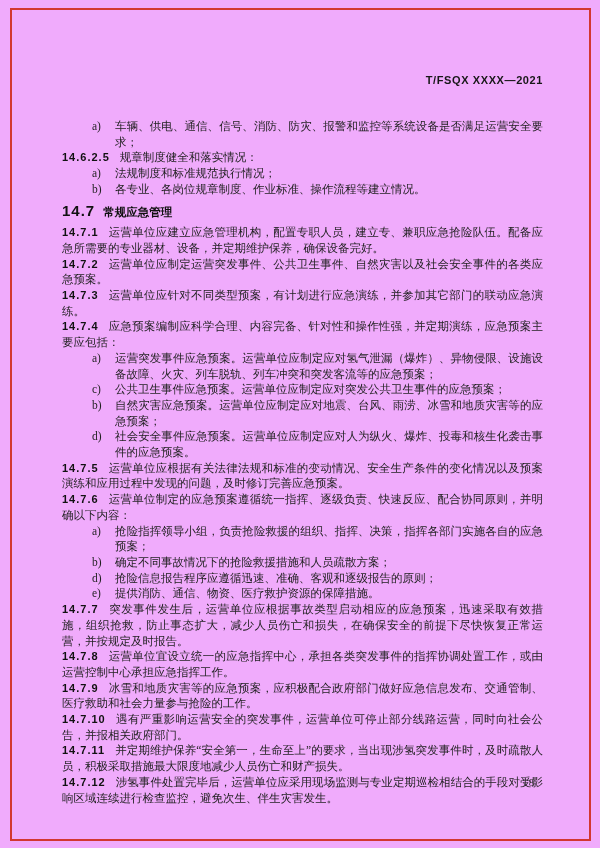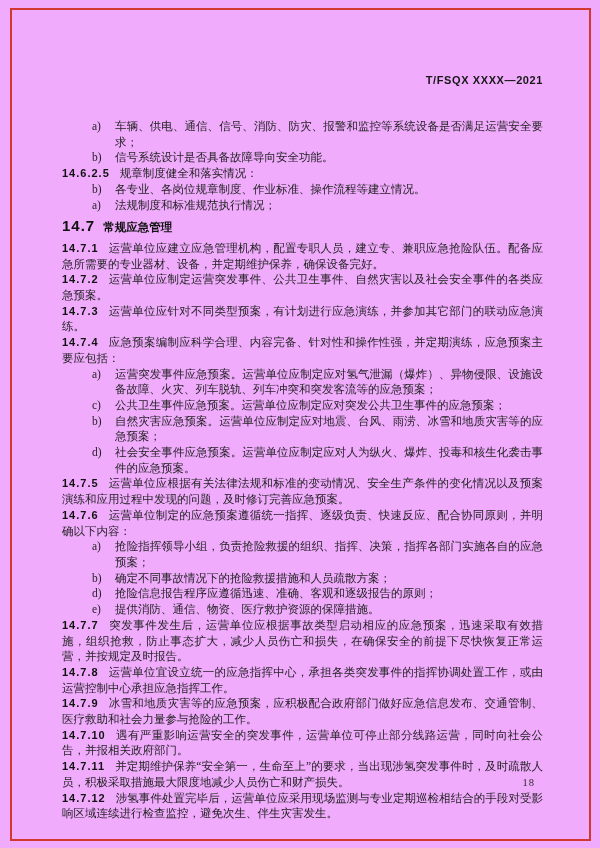--- a/index.html
+++ b/index.html
@@ -70,24 +70,23 @@
 <body>
 
 <div class="page">
   <div class="frame"></div>
 
   <div class="header-ref">T/FSQX XXXX—2021</div>
 
   <div class="body" id="doc-body">
 
     <p class="li"><span class="label">a)</span><span>车辆、供电、通信、信号、消防、防灾、报警和监控等系统设备是否满足运营安全要求；</span></p>
-      <p class="li"><span class="label">b)</span><span>信号系统设计是否具备故障导向安全功能。</span></p>
       <p class="clause"><span class="num">14.6.2.5</span><span>规章制度健全和落实情况：</span></p>
+      <p class="li"><span class="label">a)</span><span>法规制度和标准规范执行情况；</span></p>
       <p class="li"><span class="label">b)</span><span>各专业、各岗位规章制度、作业标准、操作流程等建立情况。</span></p>
-      <p class="li"><span class="label">a)</span><span>法规制度和标准规范执行情况；</span></p>
       <p class="heading"><span class="num">14.7</span><span>常规应急管理</span></p>
       <p class="clause"><span class="num">14.7.1</span><span>运营单位应建立应急管理机构，配置专职人员，建立专、兼职应急抢险队伍。配备应急所需要的专业器材、设备，并定期维护保养，确保设备完好。</span></p>
       <p class="clause"><span class="num">14.7.2</span><span>运营单位应制定运营突发事件、公共卫生事件、自然灾害以及社会安全事件的各类应急预案。</span></p>
       <p class="clause"><span class="num">14.7.3</span><span>运营单位应针对不同类型预案，有计划进行应急演练，并参加其它部门的联动应急演练。</span></p>
       <p class="clause"><span class="num">14.7.4</span><span>应急预案编制应科学合理、内容完备、针对性和操作性强，并定期演练，应急预案主要应包括：</span></p>
       <p class="li"><span class="label">a)</span><span>运营突发事件应急预案。运营单位应制定应对氢气泄漏（爆炸）、异物侵限、设施设备故障、火灾、列车脱轨、列车冲突和突发客流等的应急预案；</span></p>
       <p class="li"><span class="label">c)</span><span>公共卫生事件应急预案。运营单位应制定应对突发公共卫生事件的应急预案；</span></p>
       <p class="li"><span class="label">b)</span><span>自然灾害应急预案。运营单位应制定应对地震、台风、雨涝、冰雪和地质灾害等的应急预案；</span></p>
       <p class="li"><span class="label">d)</span><span>社会安全事件应急预案。运营单位应制定应对人为纵火、爆炸、投毒和核生化袭击事件的应急预案。</span></p>
       <p class="clause"><span class="num">14.7.5</span><span>运营单位应根据有关法律法规和标准的变动情况、安全生产条件的变化情况以及预案演练和应用过程中发现的问题，及时修订完善应急预案。</span></p>

